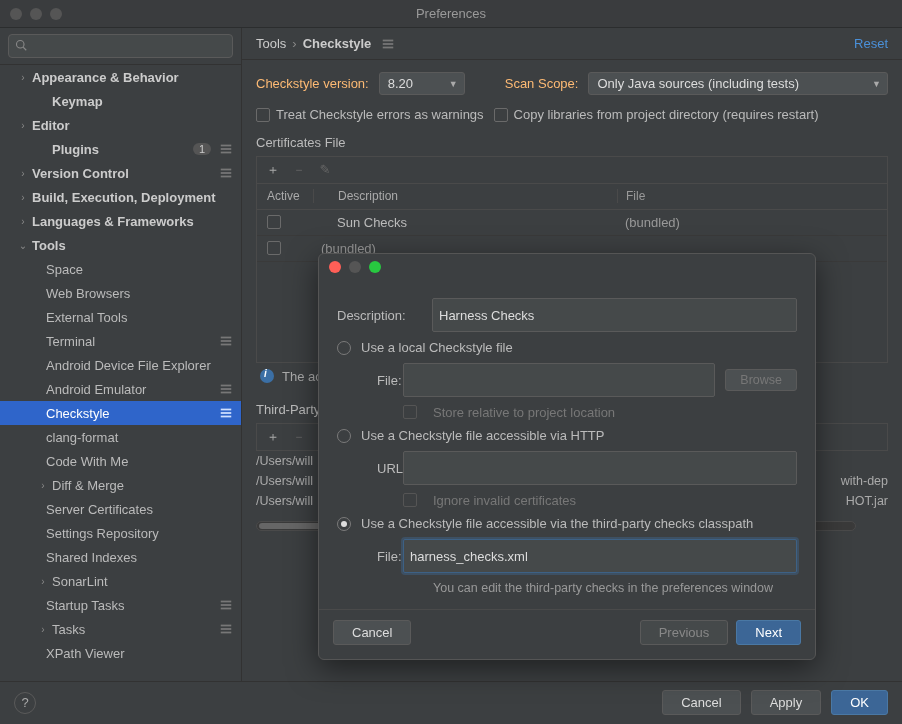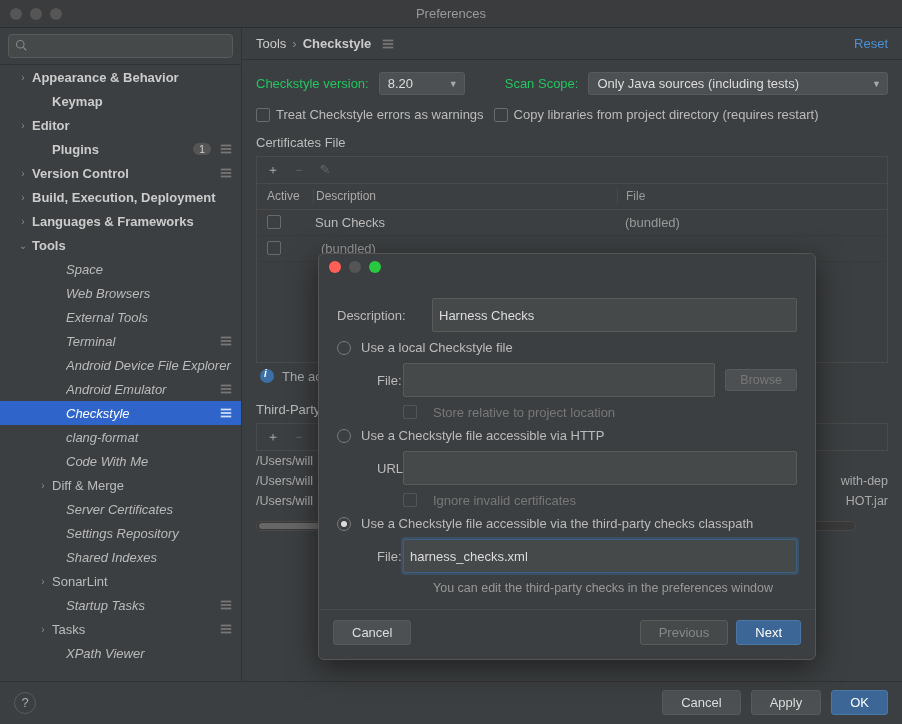--- a/index.html
+++ b/index.html
@@ -13,52 +13,52 @@
   .search-row { padding: 6px 8px; border-bottom:1px solid #323232; }
   .search-box { display:flex; align-items:center; background:#45494a; border:1px solid #5a5a5a; border-radius:4px; padding:2px 6px; height:24px; }
   .search-box input { flex:1; background:transparent; border:none; outline:none; color:#bbb; font-size:12px; }
   .tree { overflow-y:auto; flex:1; }
   .tree-row { display:flex; align-items:center; height:24px; padding-right:8px; cursor:default; }
   .tree-row.selected { background:#2f65ca; color:#fff; }
   .arrow { width:18px; text-align:center; color:#888; font-size:10px; }
   .tree-row.selected .arrow { color:#fff; }
   .indent1 { padding-left: 14px; }
   .indent2 { padding-left: 34px; }
-  .indent3 { padding-left: 48px; font-style: italic; }
+  .indent3 { padding-left: 28px; }
   .bold { font-weight:600; color:#cccccc; }
   .tree-row.selected .bold, .tree-row.selected span { color:#fff; }
   .tree-label { flex:1; white-space:nowrap; overflow:hidden; text-overflow:ellipsis; }
   .badge { background:#555; color:#ccc; border-radius:8px; padding:0 6px; font-size:11px; margin-right:4px;}
   .cfg-icon { width:14px; height:14px; color:#777; margin-left:4px; }
   .tree-row.selected .cfg-icon { color:#cfe0ff; }
 
   .main { flex:1; display:flex; flex-direction:column; background:#3c3f41; }
   .breadcrumb { display:flex; align-items:center; padding: 8px 14px; gap:6px; border-bottom:1px solid #323232; }
   .breadcrumb .crumb { color:#ccc; }
   .breadcrumb .sep { color:#888; }
   .breadcrumb .spacer { flex:1; }
   .reset { color:#4a90d9; cursor:pointer; }
 
   .content { padding: 12px 14px; position:relative; overflow:hidden; flex:1; }
   .row { display:flex; align-items:center; gap:10px; margin-bottom:12px; }
-  .label { color:#22c55e; }
+  .label { color:#fdba74; }
   .select { background:#4c5052; border:1px solid #5a5a5a; color:#ddd; padding:3px 22px 3px 8px; border-radius:3px; position:relative; display:inline-flex; align-items:center; }
   .select .caret { position:absolute; right:6px; font-size:9px; color:#aaa; }
   .chk { width:14px; height:14px; border:1px solid #6a6a6a; border-radius:2px; display:inline-block; vertical-align:middle; margin-right:6px; position:relative; top:-1px; }
   .section-title { color:#bbb; margin: 8px 0 6px 0; }
 
   .toolbar { display:flex; align-items:center; gap:2px; border:1px solid #4a4a4a; background:#3c3f41; height:28px; padding:0 4px; }
   .tool-btn { width:24px; height:22px; display:flex; align-items:center; justify-content:center; color:#aaa; border-radius:3px; }
   .tool-btn.dim { color:#666; }
   .table { border:1px solid #4a4a4a; border-top:none; }
   .thead, .trow { display:flex; align-items:center; height:26px; }
   .thead { background:#3c3f41; border-bottom:1px solid #4a4a4a; font-size:12px; color:#aaa; }
   .trow { border-bottom:1px solid #3a3a3a; }
   .col-active { width:56px; padding-left:10px; }
-  .col-desc { flex:1; padding-left:2px; }
+  .col-desc { flex:1; padding-left:24px; }
   .col-file { width:270px; padding-left:8px; color:#999; }
   .thead .col-desc, .thead .col-file { border-left:1px solid #4a4a4a; }
 
   .info-row { display:flex; align-items:center; gap:8px; color:#aaa; padding:6px 0 2px 4px; }
   .info-icon { width:14px; height:14px; border-radius:50%; background:#3b6fa5; display:inline-block; position:relative; }
   .info-icon::after { content:"i"; color:#fff; font-size:10px; position:absolute; left:4px; top:-1px; font-style:italic; font-weight:bold;}
 
   .paths { font-size:12.5px; color:#aaa; line-height:20px; white-space:nowrap; overflow:hidden; }
   .hscroll { height:10px; background:#3a3a3a; border:1px solid #4a4a4a; border-radius:5px; margin-top:10px; width:600px; position:relative;}
   .hscroll .thumb { position:absolute; left:2px; top:1px; height:6px; width:70px; background:#666; border-radius:3px; }

